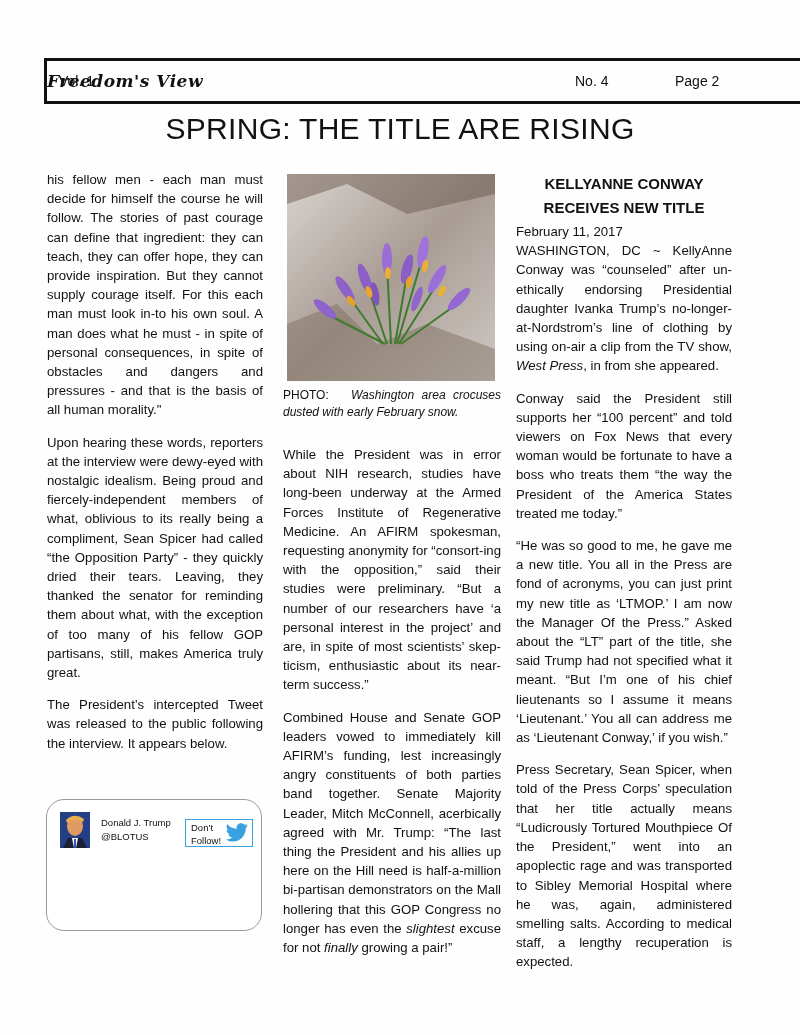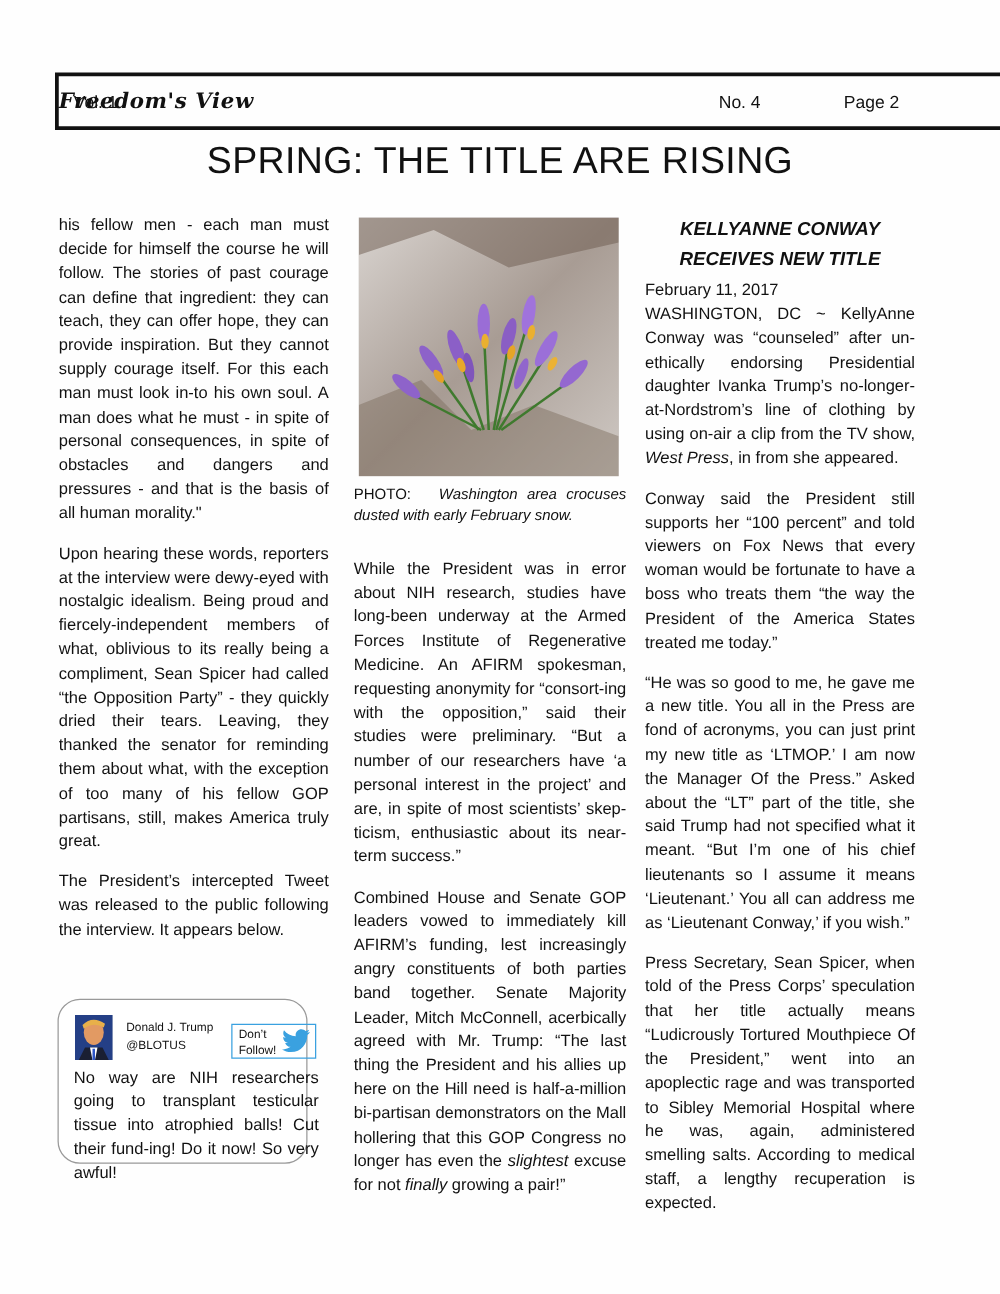--- a/index.html
+++ b/index.html
@@ -27,24 +27,24 @@
   .col p { margin: 0 0 13px 0; }
   .col1 { left: 47px; top: 170px; width: 216px; }
   .col2 { left: 283px; top: 170px; width: 218px; }
   .col3 { left: 516px; top: 172px; width: 216px; }
   .photo {
     width: 208px; height: 207px; margin: 4px 0 6px 4px; position: relative; overflow: hidden;
     background: #bdb6b1;
   }
   .caption { font-size: 12px; line-height: 17px; margin-bottom: 24px; }
   .caption i { }
-  .kc-head { text-align: center; font-weight: bold; font-size: 15px; line-height: 24px; margin-bottom: 2px; font-style: italic; }
+  .kc-head { text-align: center; font-weight: bold; font-size: 15px; line-height: 24px; margin-bottom: 2px; }
   .date { text-align: left; }
   .tweet {
-    position: absolute; left: 46px; top: 799px; width: 200px; height: 132px;
+    position: absolute; left: 46px; top: 799px; width: 216px; height: 132px;
     border: 1px solid #999; border-radius: 18px; box-sizing: border-box; background: #fff;
   }
   .avatar { position: absolute; left: 13px; top: 12px; width: 30px; height: 36px; overflow: hidden; background: #1f3b7a; }
   .t-name { position: absolute; left: 54px; top: 16px; font-size: 9.5px; line-height: 14px; }
   .t-follow {
     position: absolute; left: 138px; top: 19px; width: 68px; height: 28px; border: 1.5px solid #3aa1e0;
     box-sizing: border-box; font-size: 9.5px; line-height: 13px; padding: 1px 0 0 5px;
   }
   .t-bird { position: absolute; right: 3px; top: 3px; width: 24px; height: 20px; }
   .t-body {
@@ -84,21 +84,20 @@
     <div>Donald J. Trump</div>
     <div>@BLOTUS</div>
   </div>
   <div class="t-follow">
     <div>Don’t</div>
     <div>Follow!</div>
     <svg class="t-bird" viewBox="0 0 24 20">
       <path d="M23 2.5c-.8.4-1.7.6-2.6.7.9-.6 1.6-1.4 2-2.5-.9.5-1.9.9-2.9 1.1C18.6.9 17.4.3 16.1.3c-2.5 0-4.6 2.1-4.6 4.6 0 .4 0 .7.1 1C7.8 5.7 4.4 3.9 2.2 1.1c-.4.7-.6 1.5-.6 2.3 0 1.6.8 3 2 3.8-.8 0-1.5-.2-2.1-.6v.1c0 2.2 1.6 4.1 3.7 4.5-.4.1-.8.2-1.2.2-.3 0-.6 0-.9-.1.6 1.8 2.3 3.2 4.3 3.2-1.6 1.2-3.6 2-5.7 2H.6c2 1.3 4.5 2.1 7.1 2.1 8.5 0 13.1-7 13.1-13.1v-.6c.9-.6 1.7-1.4 2.2-2.4z" fill="#3aa1e0"></path>
     </svg>
   </div>
-  <div class="t-body">No way are NIH researchers going to transplant testicular tissue into atrophied balls!  Cut their fund-ing!  Do it now!  So very awful!</div>
 </div>
 
 <div class="col col2">
   <div class="photo" title="Washington area crocuses dusted with early February snow">
     <svg width="208" height="207" viewBox="0 0 208 207">
       <defs>
         <linearGradient id="snow" x1="0" y1="0" x2="1" y2="1">
           <stop offset="0" stop-color="#d9d4d0"></stop>
           <stop offset="0.5" stop-color="#a89c94"></stop>
           <stop offset="1" stop-color="#cfc9c4"></stop>

